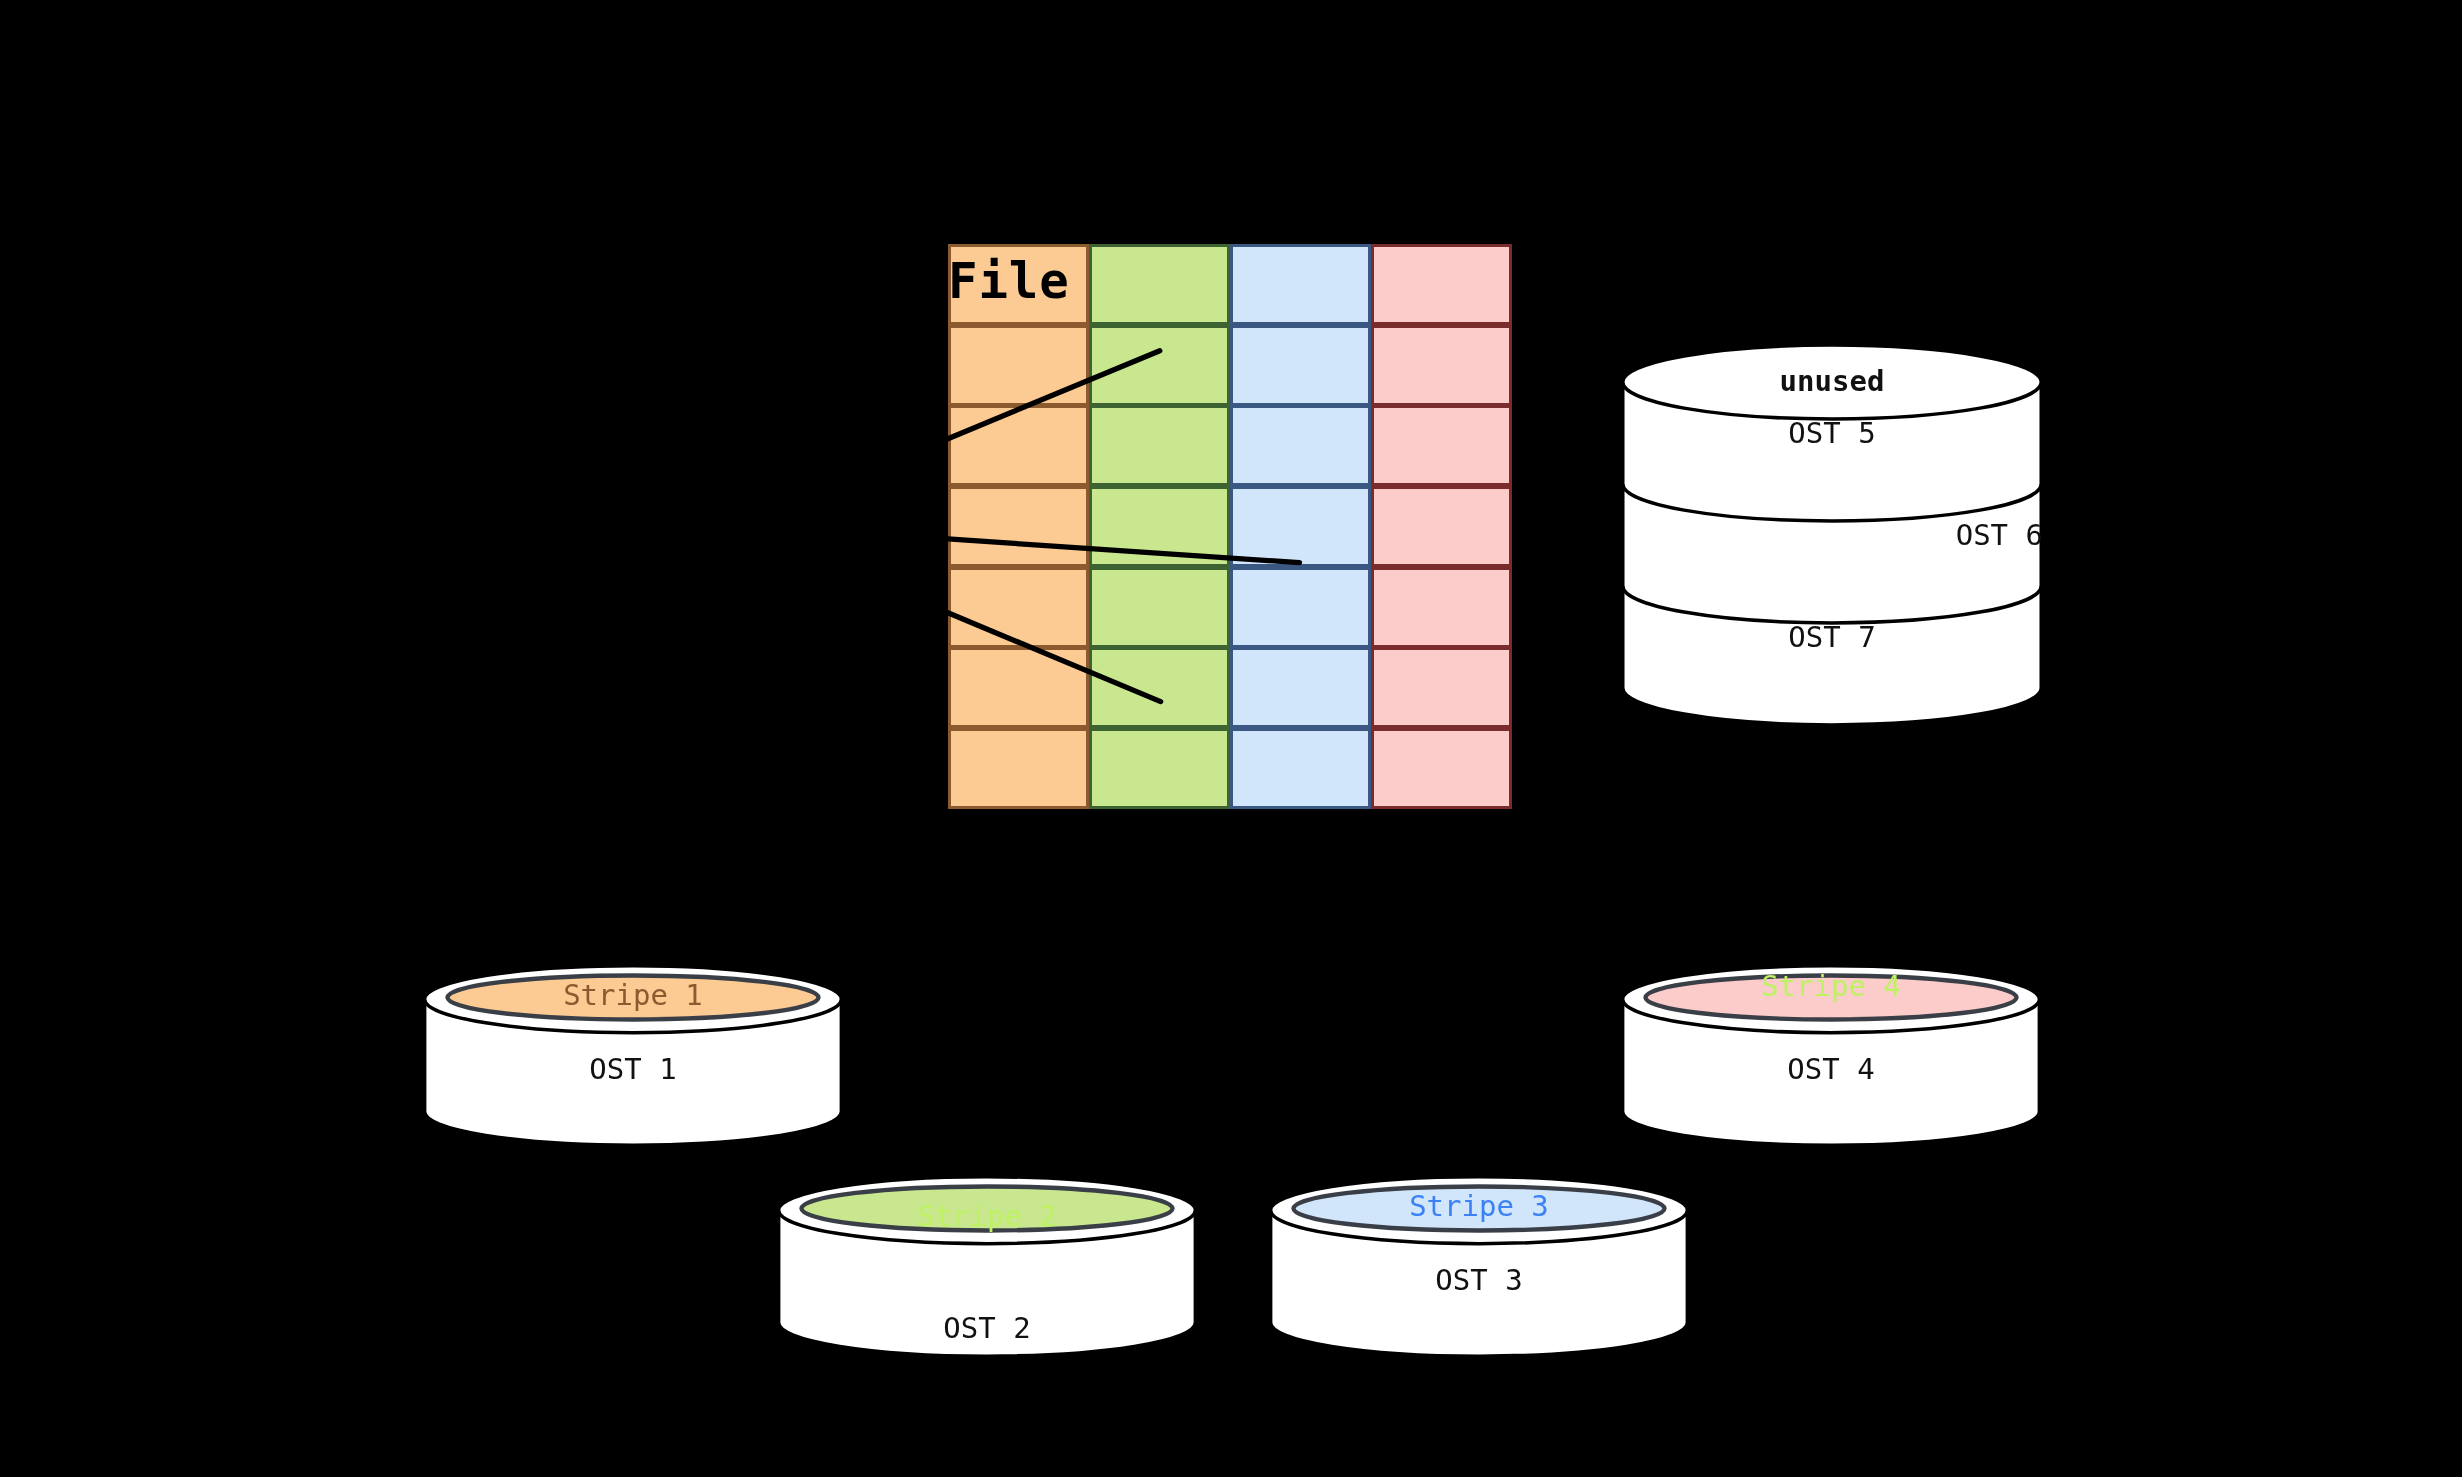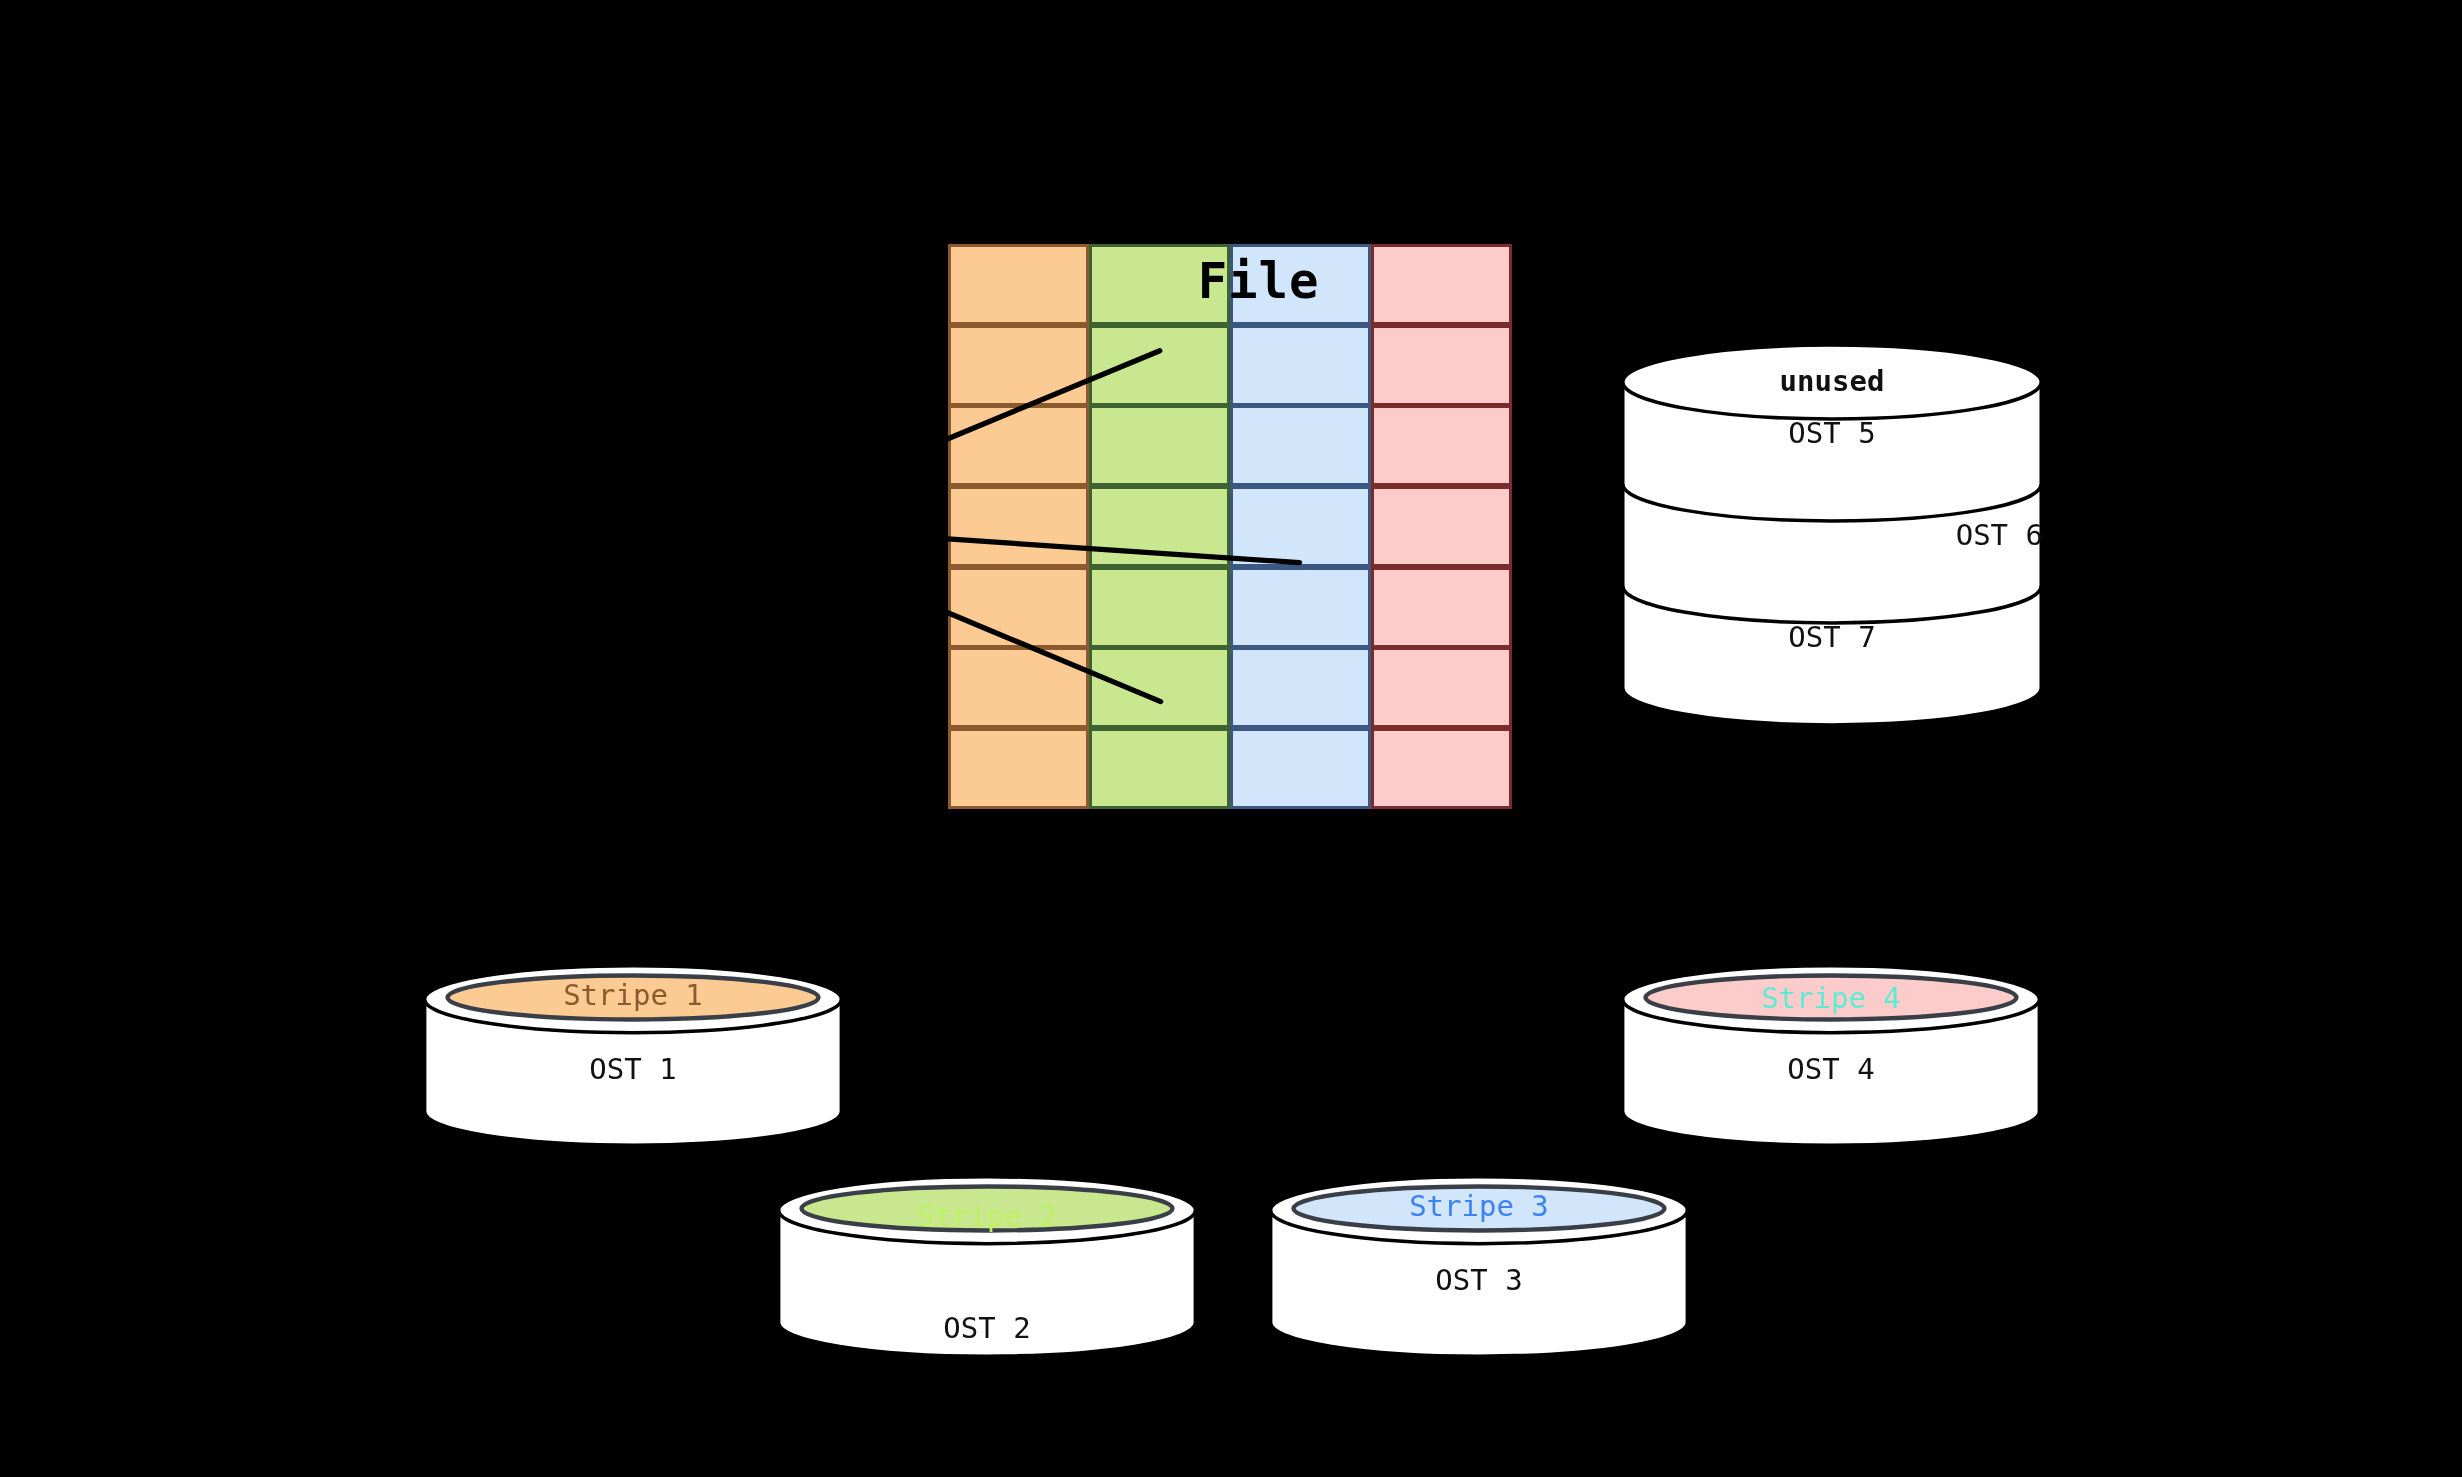--- a/index.html
+++ b/index.html
@@ -53,22 +53,21 @@
   }
   #file-title {
     position: absolute;
     left: 948px;
     top: 253px;
     width: 565px;
     font-size: 49px;
     font-weight: bold;
     color: #000000;
     letter-spacing: 0.9px;
-    text-align: center;
-    padding-left: 28px;
+    text-align: left;
   }
   
   .disk {
     position: absolute;
   }
   .disk-label-stripe {
     position: absolute;
     width: 100%;
     text-align: center;
     font-size: 29px;
@@ -214,19 +213,19 @@
       </div>
       <div class="disk" style="left: 1620px; top: 963px; width: 422px; height: 185px;">
         <svg width="422" height="185" style="position: absolute; left: 0px; top: 0px;" viewBox="0 0 480 210">
           <path d="M 3 41
           L 3 169
           A 237 38 0 0 0 477 169
           L 477 41 Z" fill="#FFFFFF" stroke="#000000" stroke-width="4"></path>
           <ellipse cx="240" cy="41" rx="237" ry="38" fill="#FFFFFF" stroke="#000000" stroke-width="4"></ellipse>
           <ellipse cx="240" cy="39" rx="211" ry="25" fill="#FBCCCA" stroke="#3A3F47" stroke-width="5"></ellipse>
         </svg>
-        <div class="disk-label-stripe" style="top: 18px; color: #5eead4;">Stripe 4</div>
+        <div class="disk-label-stripe" style="top: 6px; color: #bef264;">Stripe 4</div>
         <div class="disk-label-ost" style="top: 89px;">OST 4</div>
       </div>
     </div>
 
 </div>
 
 
 </body></html>

